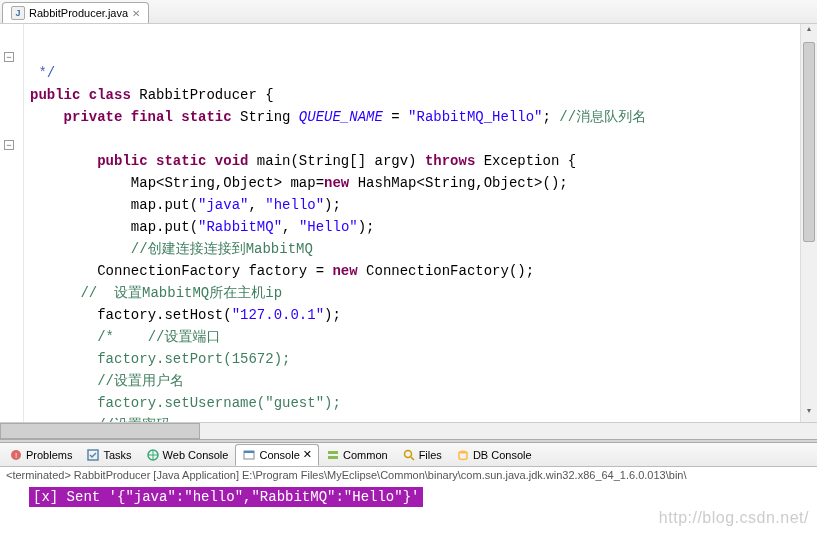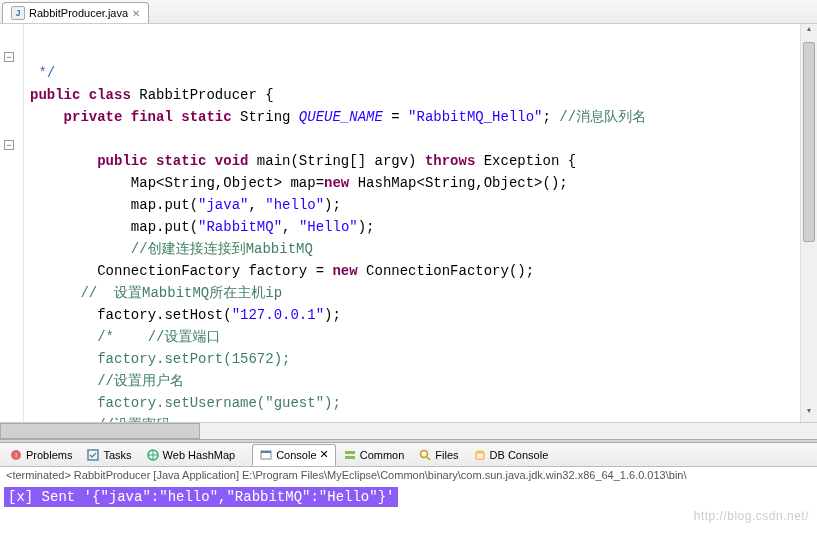--- a/index.html
+++ b/index.html
@@ -110,21 +110,20 @@
       font-size: 11px;
       cursor: pointer;
       white-space: nowrap;
     }
     .btab.active {
       background: #fff;
       border: 1px solid #aaa;
       border-bottom-color: #fff;
       border-top-left-radius: 3px;
       border-top-right-radius: 3px;
-      margin-left: 10px;
     }
     .tab-icon { width: 14px; height: 14px; display: inline-block; }
     .console-area {
       flex: 0 0 auto;
       background: #fff;
       height: 78px;
       overflow: hidden;
       display: flex;
       flex-direction: column;
     }
@@ -136,32 +135,33 @@
       overflow: hidden;
     }
     .console-body {
       flex: 1;
       font-family: Consolas, "Courier New", monospace;
       font-size: 14px;
       padding: 4px 4px;
       position: relative;
     }
     .console-line {
-      background: #8b5cf6;
+      background: #a21caf;
       color: #fff;
       padding: 2px 4px;
       display: inline-block;
+      margin-left: 25px;
     }
     .watermark {
       position: absolute;
       right: 8px;
       top: 26px;
       color: #ccc;
       font-family: Arial, sans-serif;
-      font-size: 12px;
+      font-size: 16px;
       letter-spacing: 0.5px;
       pointer-events: none;
     }
     .vscroll {
       position: absolute;
       right: 0; top: 0; bottom: 0;
       width: 17px;
       background: #f0f0f0;
       border-left: 1px solid #ddd;
     }
@@ -240,21 +240,21 @@
           <rect x="2" y="2" width="10" height="10" fill="none" stroke="#58a" stroke-width="1.5"></rect>
           <path d="M4 7l2 2 4-4" stroke="#58a" fill="none" stroke-width="1.5"></path>
         </svg></span>
     <span>Tasks</span>
   </div>
   <div class="btab">
     <span class="tab-icon"><svg viewBox="0 0 14 14">
           <circle cx="7" cy="7" r="5" fill="none" stroke="#3a7" stroke-width="1.5"></circle>
           <path d="M2 7h10M7 2v10" stroke="#3a7" stroke-width="1"></path>
         </svg></span>
-    <span>Web HashMap</span>
+    <span>Web Console</span>
   </div>
   <div class="btab active">
     <span class="tab-icon"><svg viewBox="0 0 14 14">
           <rect x="2" y="3" width="10" height="8" fill="#fff" stroke="#888"></rect>
           <rect x="2" y="3" width="10" height="2" fill="#48c"></rect>
         </svg></span>
     <span>Console</span>
     <span class="close-x">✕</span>
   </div>
   <div class="btab">

